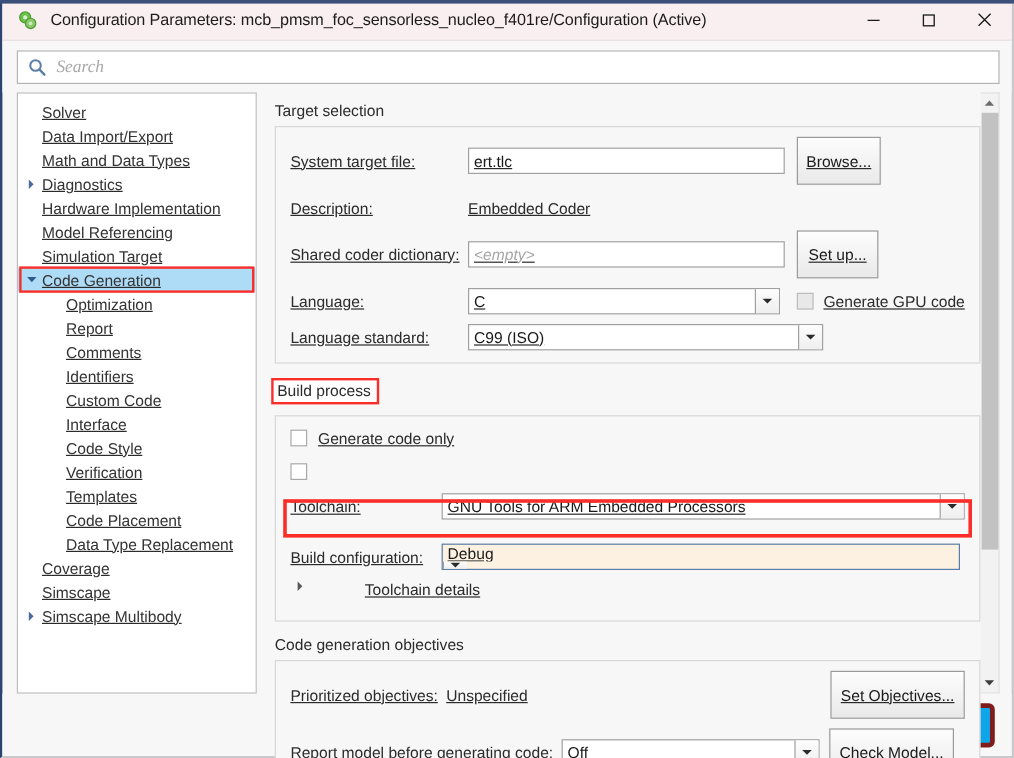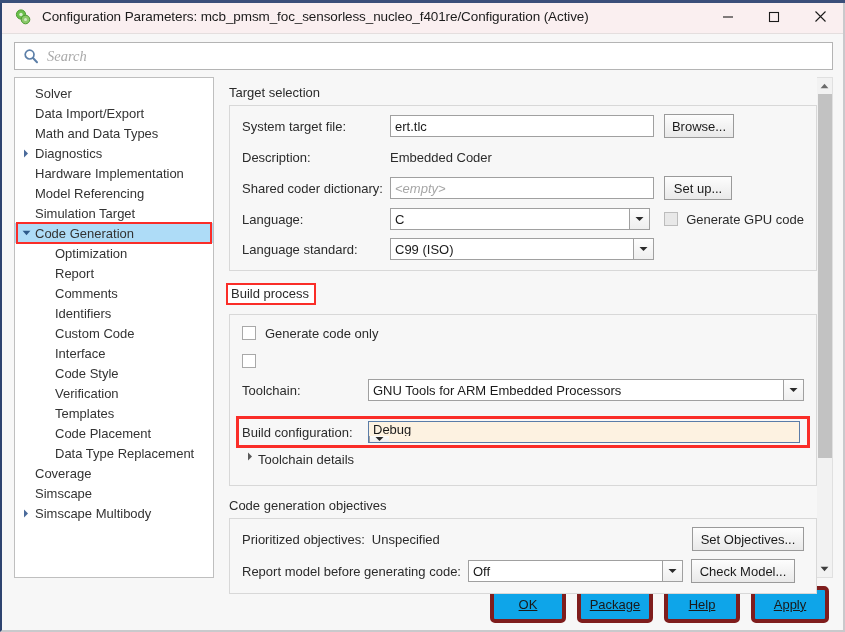--- a/index.html
+++ b/index.html
@@ -99,20 +99,21 @@
     font-family: "Liberation Serif", serif;
   }
 
   
   .split {
     flex: 1 1 auto;
     display: flex;
     padding: 0 10px 0 12px;
     box-sizing: border-box;
     min-height: 0;
+    text-decoration: underline;
   }
 
   
   .tree-panel {
     width: 200px;
     flex: none;
     background: #ffffff;
     border: 1px solid #bfbfbf;
     box-sizing: border-box;
     padding-top: 5px;
@@ -247,21 +248,21 @@
     justify-content: center;
   }
   .combo.modified {
     background: #fdf2e1;
     border: 1px solid #5a7ca8;
     flex-direction: column;
   }
   .combo.modified .carrow { background: linear-gradient(#fdfdfd,#eeeeee); }
 
   .btn {
-    height: 24px;
+    height: 40px;
     background: linear-gradient(#fdfdfd, #e9e9e9);
     border: 1px solid #9a9a9a;
     box-sizing: border-box;
     display: flex;
     align-items: center;
     justify-content: center;
     font-size: 13px;
     color: #1a1a1a;
     padding: 0 10px;
     white-space: nowrap;
@@ -283,20 +284,21 @@
   }
   .chk.disabled { background: #e8e8e8; border-color: #bcbcbc; }
   .chk-label { font-size: 13px; color: #2b2b2b; white-space: nowrap; }
   .chk-label.dim { color: #2b2b2b; }
 
   .expander {
     display: flex;
     align-items: flex-start;
     font-size: 13px;
     color: #2b2b2b;
+    gap: 46px;
   }
   .expander .tri { width: 16px; flex:none; display:flex; align-items:center; justify-content:center; }
 
   .redbox {
     position: absolute;
     border: 3px solid #fa2d28;
     box-sizing: border-box;
     pointer-events: none;
     z-index: 10;
   }
@@ -540,21 +542,21 @@
                     <path d="M0.5 1 L4.5 5 L8.5 1 Z" fill="#2b2b2b"></path>
                   </svg>
               </div>
             </div>
             <div class="chk disabled" style="margin-left:14px;margin-right:8px;"></div>
             <div class="chk-label dim">Generate GPU code</div>
           </div>
 
           <div class="row">
             <div class="label lbl-w">Language standard:</div>
-            <div class="combo" style="width:264px;">
+            <div class="combo" style="width:296px;">
               <div class="cval">C99 (ISO)</div>
               <div class="carrow">
                 <svg width="9" height="6" viewBox="0 0 9 6">
                     <path d="M0.5 1 L4.5 5 L8.5 1 Z" fill="#2b2b2b"></path>
                   </svg>
               </div>
             </div>
           </div>
 
         </div>

